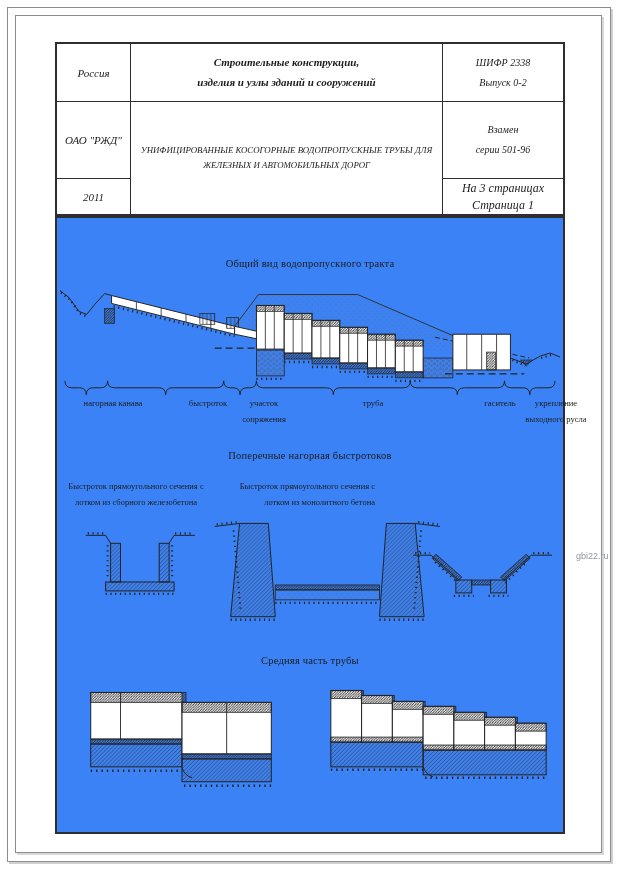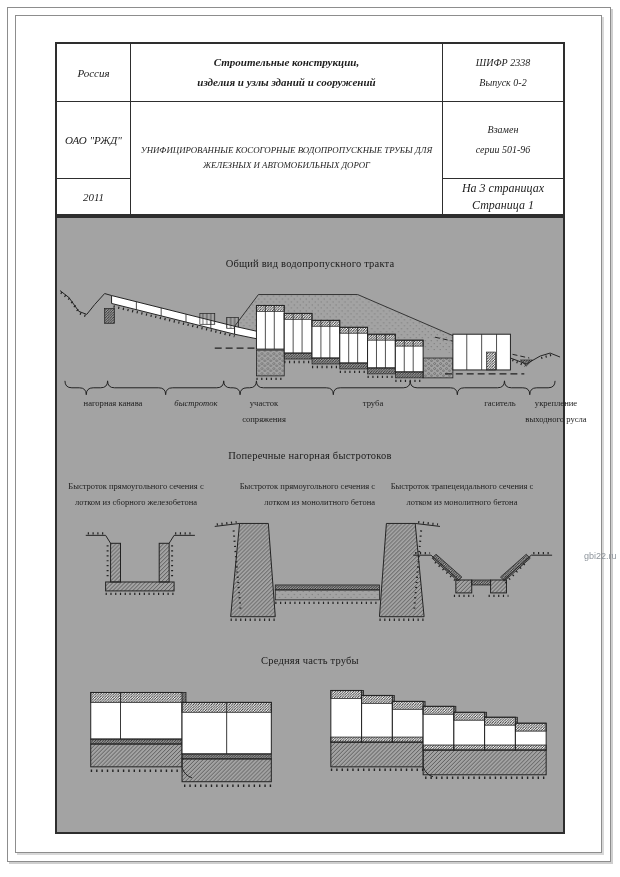--- a/index.html
+++ b/index.html
@@ -28,52 +28,52 @@
   .c-code{grid-column:3;grid-row:1;font-size:10px;line-height:2.0;}
   .c-org{grid-column:1;grid-row:2;font-size:11px;}
   .c-subject{grid-column:2;grid-row:2 / span 2;font-size:8.8px;line-height:1.7;padding:0 8px;border-bottom:none;}
   .c-replaces{grid-column:3;grid-row:2;font-size:10px;line-height:2.0;}
   .c-year{grid-column:1;grid-row:3;font-size:11px;}
   .c-pages{grid-column:3;grid-row:3;font-size:12px;line-height:1.35;}
 
   
   #drawing-area{
     position:absolute;left:55px;top:216px;width:510px;height:618px;
-    border:2px solid #2e2e2e;box-sizing:border-box;background:#a3a3a3;
+    border:2px solid #2e2e2e;box-sizing:border-box;background:#3b82f6;
   }
   .sec-title{position:absolute;width:100%;text-align:center;font-size:10.5px;letter-spacing:.2px;}
   #title-general{top:40px;}
   #title-cross{top:232px;}
   #title-middle{top:437px;}
 
   .diagram-label{
     position:absolute;font-size:8.6px;line-height:1.85;text-align:center;top:178px;margin-left:24px;
   }
   #lbl-0{left:0px;width:64px;}
-  #lbl-1{left:80px;width:70px;font-style:italic;}
+  #lbl-1{left:92px;width:70px;}
   #lbl-2{left:146px;width:74px;}
   #lbl-3{left:262px;width:60px;}
   #lbl-4{left:386px;width:66px;}
   #lbl-5{left:440px;width:70px;}
 
   .cross-caption{
     position:absolute;top:260px;width:150px;font-size:8.5px;line-height:1.9;text-align:center;
   }
   #cap-0{left:4px;}
   #cap-1{left:168px;text-align:right;}
   #cap-2{left:330px;}
 
   .dsvg{position:absolute;left:1px;}
   #svg-general{top:64px;}
   #svg-cross{top:300px;}
   #svg-middle{top:464px;}
 
   #watermark{
     position:absolute;left:576px;top:551px;font-family:"Liberation Sans","DejaVu Sans",sans-serif;
-    font-size:9px;color:#8e959c;margin-left:8px;
+    font-size:9px;color:#8e959c;
   }
 </style>
 </head>
 <body>
 
 <div class="frame" id="frame-outer"></div>
 <div class="frame" id="frame-inner"></div>
 
 <div id="title-block">
   <div class="cell c-country">
@@ -222,21 +222,20 @@
   <div class="diagram-label" id="lbl-1">быстроток</div>
   <div class="diagram-label" id="lbl-2">участок сопряжения</div>
   <div class="diagram-label" id="lbl-3">труба</div>
   <div class="diagram-label" id="lbl-4">гаситель</div>
   <div class="diagram-label" id="lbl-5">укрепление выходного русла</div>
 
   <div class="sec-title" id="title-cross">Поперечные нагорная быстротоков</div>
 
   <div class="cross-caption" id="cap-0">Быстроток прямоугольного сечения с лотком из сборного железобетона</div>
   <div class="cross-caption" id="cap-1">Быстроток прямоугольного сечения с лотком из монолитного бетона</div>
-  <div class="cross-caption" id="cap-2">Быстроток трапецеидального сечения с лотком из монолитного бетона</div>
 
   <svg class="dsvg" id="svg-cross" width="506" height="125" viewBox="0 0 510 125">
 
     <g stroke="#222">
       <path d="M28,17 L48,17 L53,25" fill="none" stroke-width="1"></path>
       <path d="M30,15 L48,15" fill="none" stroke-width="2.2" stroke-dasharray="1.2,3.6"></path>
       <path d="M112,25 L117,17 L138,17" fill="none" stroke-width="1"></path>
       <path d="M118,15 L136,15" fill="none" stroke-width="2.2" stroke-dasharray="1.2,3.6"></path>
       <rect x="53" y="25" width="10" height="39" fill="url(#ph)" stroke-width="1"></rect>
       <rect x="102" y="25" width="10" height="39" fill="url(#ph)" stroke-width="1"></rect>

